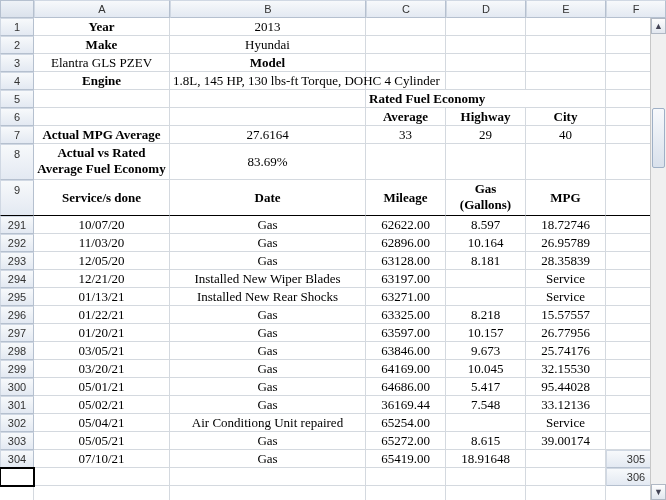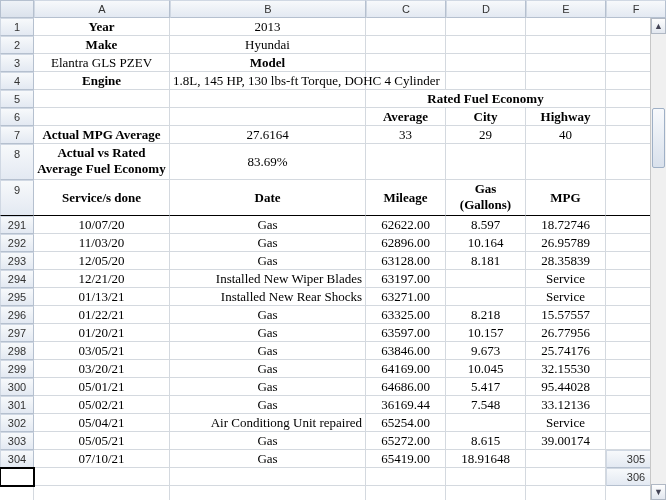--- a/index.html
+++ b/index.html
@@ -36,26 +36,26 @@
     .cell {
       border-right: 1px solid #d4d9df;
       border-bottom: 1px solid #d4d9df;
       line-height: 17px;
       padding: 0 3px;
       overflow: hidden;
       white-space: nowrap;
       background: #fff;
     }
     .cell.center { text-align: center; }
-    .cell.left { text-align: right; }
+    .cell.left { text-align: center; }
     .cell.bold { font-weight: bold; font-family: Liberation Serif, serif; }
     .row-tall { grid-row: span 2; line-height: 16px; padding-top: 1px; }
     .merge-title {
       grid-column: 4 / 7;
-      text-align: center;
+      text-align: left;
       font-weight: bold;
     }
     .freeze-line-bottom {
       border-bottom: 1px solid #000 !important;
     }
     .sel {
       outline: 2px solid #000;
       outline-offset: -1px;
       position: relative;
       z-index: 5;
@@ -138,22 +138,22 @@
   <div class="hdr">5</div>
   <div class="cell"></div>
   <div class="cell"></div>
   <div class="cell merge-title bold">Rated Fuel Economy</div>
   <div class="cell"></div>
 
   <div class="hdr">6</div>
   <div class="cell"></div>
   <div class="cell"></div>
   <div class="cell center bold">Average</div>
+  <div class="cell center bold">Highway</div>
   <div class="cell center bold">City</div>
-  <div class="cell center bold">Highway</div>
   <div class="cell"></div>
 
   <div class="hdr">7</div>
   <div class="cell center bold">Actual MPG Average</div>
   <div class="cell center">27.6164</div>
   <div class="cell center">33</div>
   <div class="cell center">29</div>
   <div class="cell center">40</div>
   <div class="cell"></div>
 

